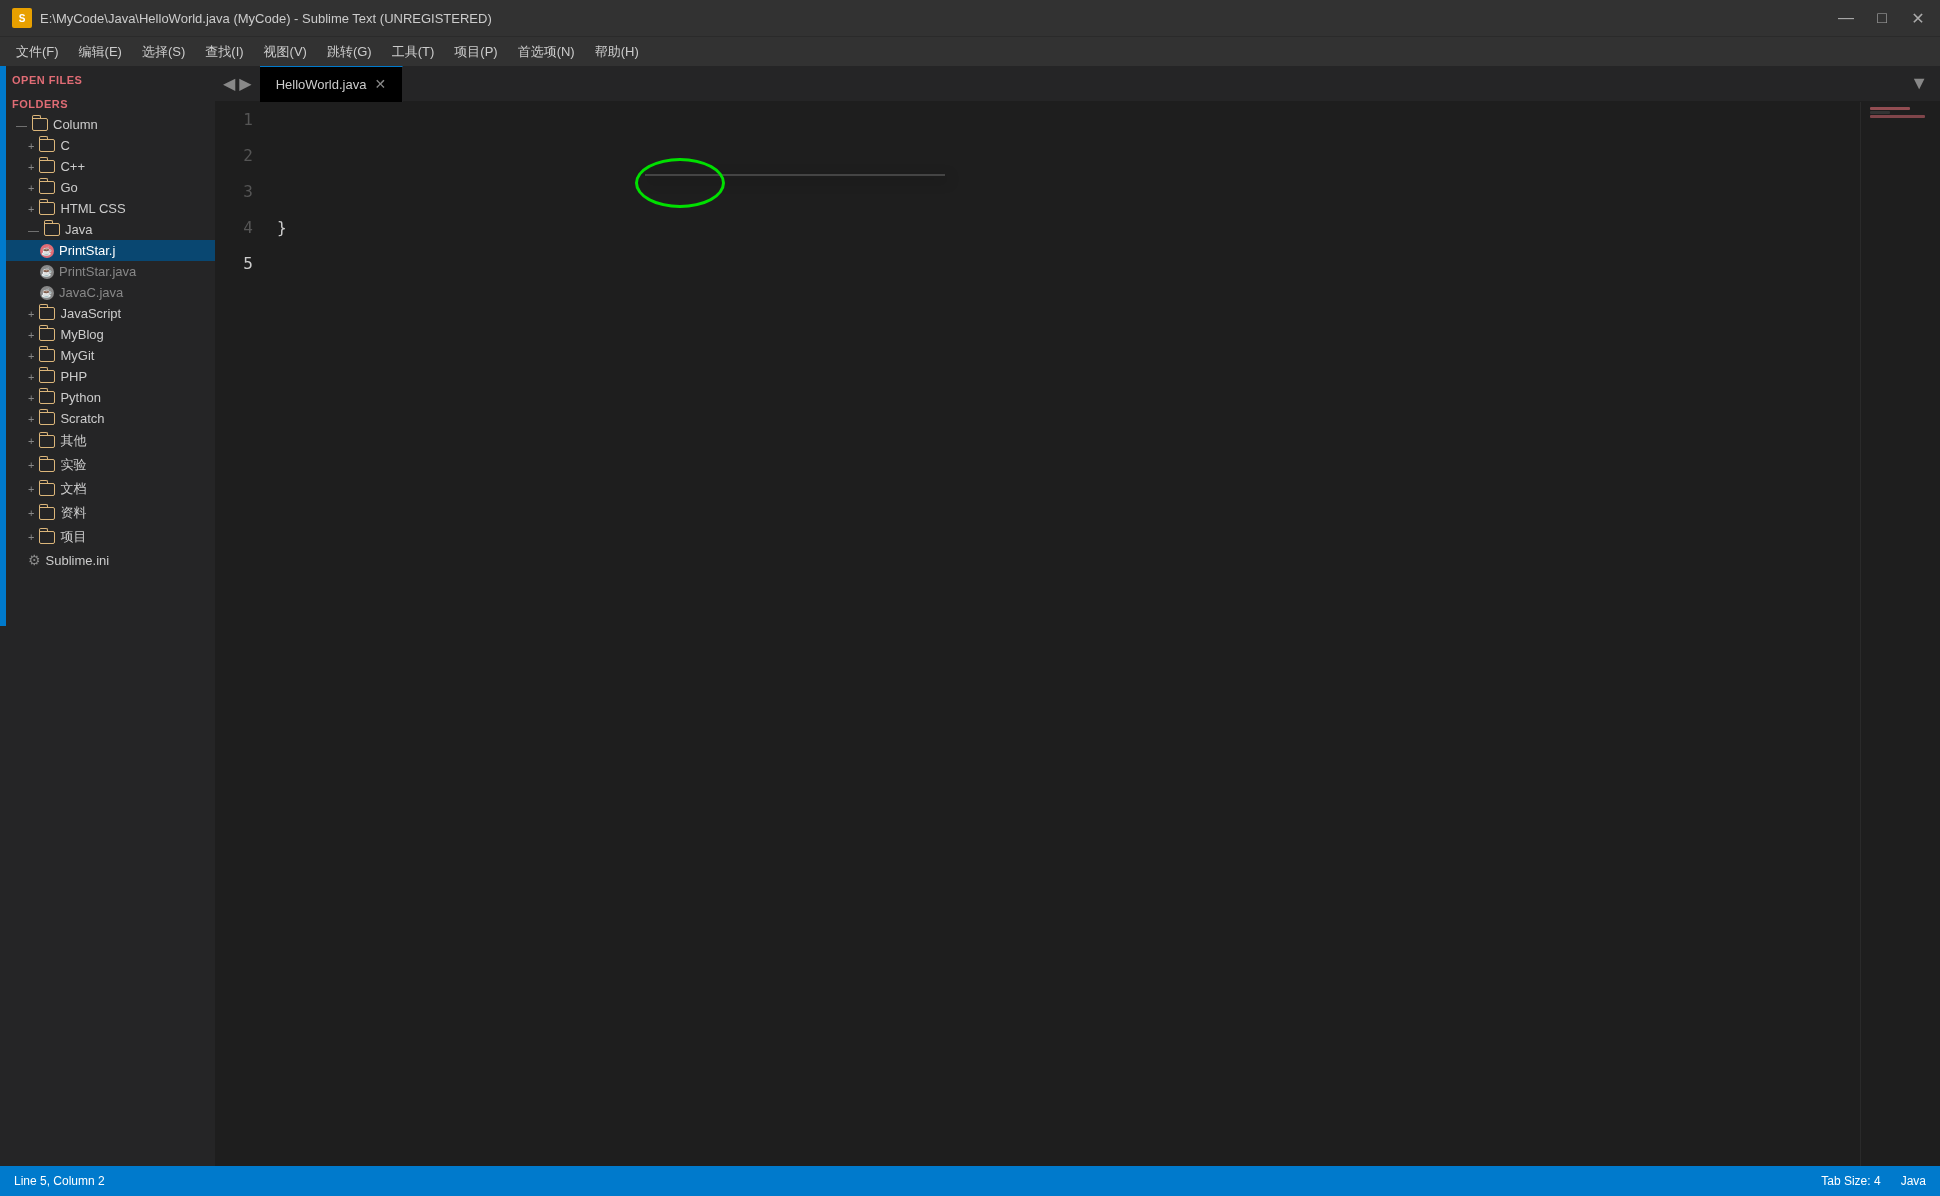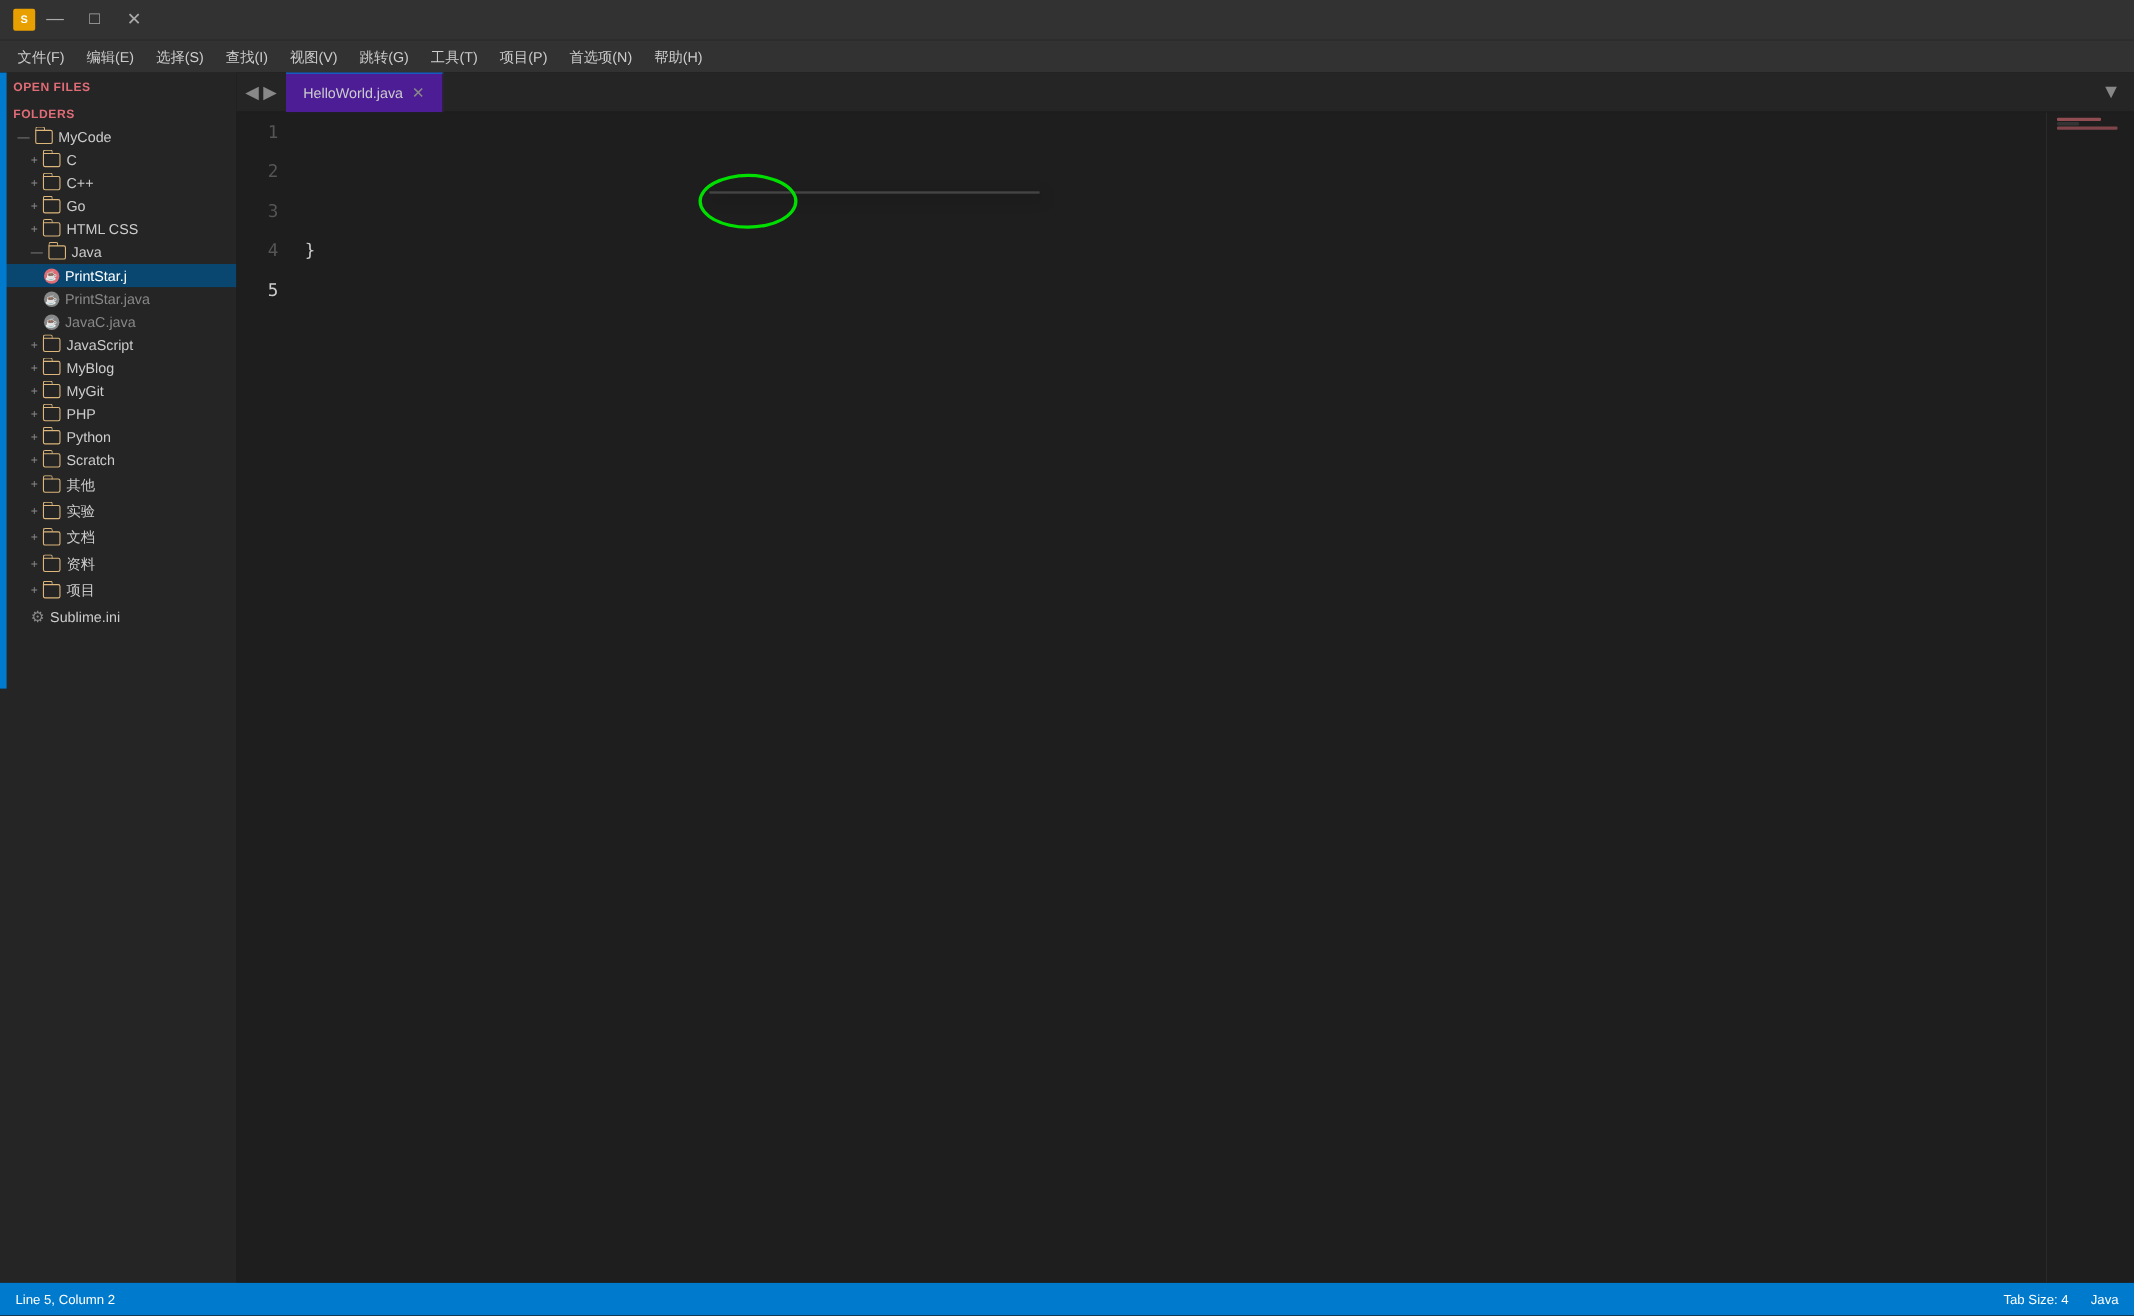--- a/index.html
+++ b/index.html
@@ -155,21 +155,21 @@
       align-items: center;
       padding: 0 16px;
       height: 36px;
       background: #1e1e1e;
       border-right: 1px solid #252526;
       color: #ccc;
       font-size: 13px;
       gap: 8px;
       cursor: pointer;
     }
-    .tab.active { background: #4c1d95; border-top: 1px solid #007acc; }
+    .tab.active { background: #000000; border-top: 1px solid #007acc; }
     .tab-close { font-size: 14px; color: #888; }
     #tabbar-end { flex: 1; }
     #tabbar-dropdown { color: #888; padding-right: 12px; font-size: 18px; cursor: pointer; }
 
     
     #editor {
       flex: 1;
       display: flex;
       position: relative;
       overflow: hidden;
@@ -290,20 +290,21 @@
       top: 66px;
       left: 0;
       height: 560px;
     }
   </style>
 </head>
 <body>
 
 <div id="titlebar">
   <div class="title-icon">S</div>
+  <span class="title-text">E:\MyCode\Java\HelloWorld.java (MyCode) - Sublime Text (UNREGISTERED)</span>
   <div class="win-controls">
     <div class="win-btn">—</div>
     <div class="win-btn">□</div>
     <div class="win-btn">✕</div>
   </div>
 </div>
 
 <div id="menubar">
 <div class="menu-item">文件(F)</div>
     <div class="menu-item">编辑(E)</div>
@@ -319,21 +320,21 @@
 
 <div id="main">
 
   <div id="sidebar">
     <div class="sidebar-section-title">OPEN FILES</div>
     <div class="sidebar-section-title">FOLDERS</div>
 
     <div class="sidebar-item indent1">
       <span style="color:#888; font-size:11px;">—</span>
       <span class="folder-icon" style="color:#dcb67a;"></span>
-      <span>MyCode</span>
+      <span>Column</span>
     </div>
 
     <div class="sidebar-item indent2">
       <span style="color:#888; font-size:11px;">+</span>
       <span class="folder-icon" style="color:#dcb67a;"></span>
       <span>C</span>
     </div>
 
     <div class="sidebar-item indent2">
       <span style="color:#888; font-size:11px;">+</span>

